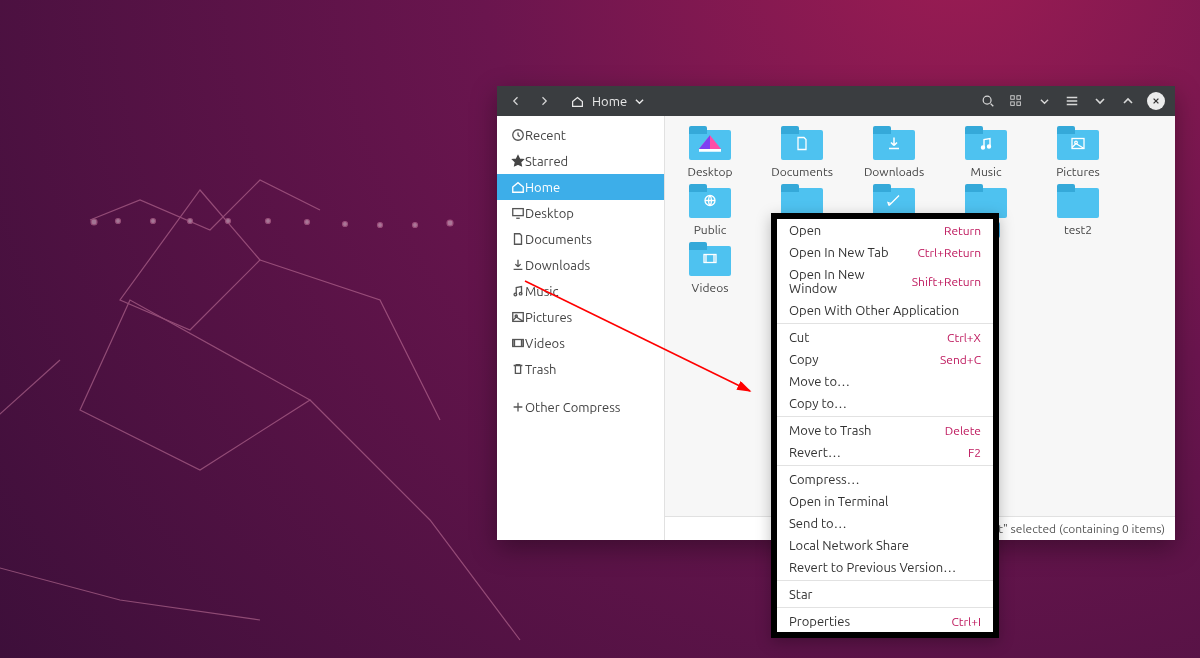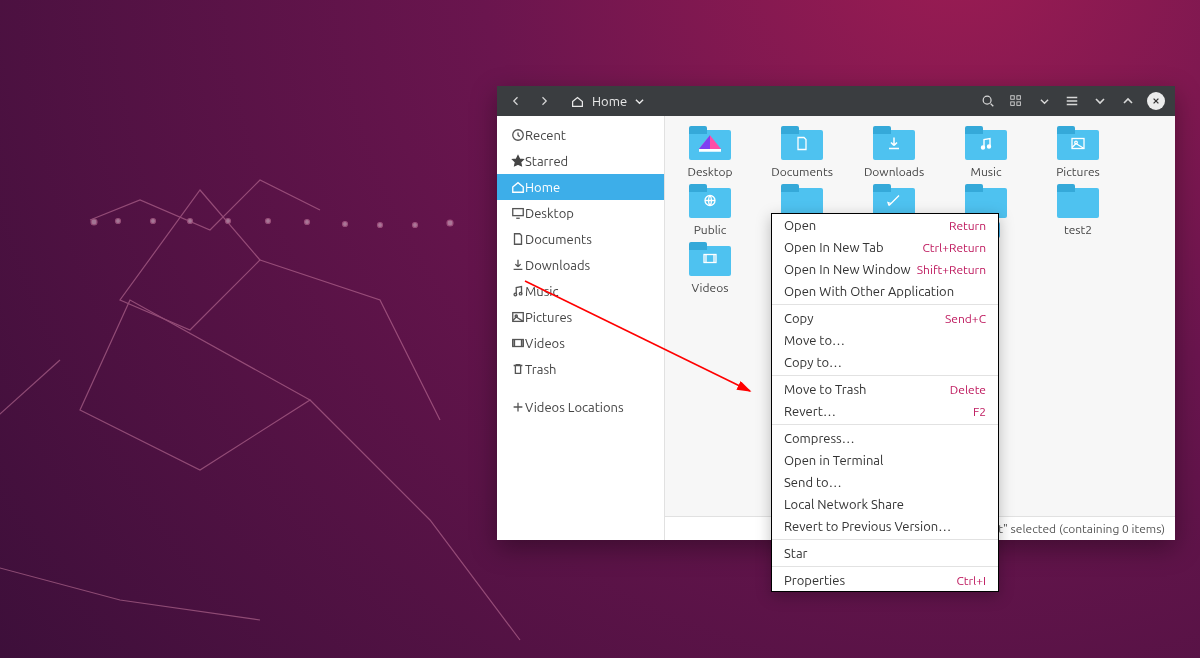--- a/index.html
+++ b/index.html
@@ -96,21 +96,21 @@
 
 .statusbar{
   height:24px; border-top:1px solid #e1e1e1; font-size:12px; color:#555;
   display:flex; align-items:center; justify-content:flex-end; padding:0 10px;
   background:#fff;
 }
 
 
 .context-menu{
   position:absolute; left:771px; top:213px; width:228px;
-  background:#fff; border:1px solid #000000; box-shadow:0 4px 14px rgba(0,0,0,.25);
+  background:#fff; border:6px solid #000000; box-shadow:0 4px 14px rgba(0,0,0,.25);
   font-size:13px; color:#333; z-index:50;
 }
 .cm-item{
   display:flex; justify-content:space-between; align-items:center;
   padding:4px 12px; cursor:pointer;
 }
 .cm-item .accel{color:#be185d; font-size:12px;}
 .cm-sep{height:1px;background:#e2e2e2;margin:2px 0;}
 
 
@@ -278,21 +278,21 @@
         <svg viewBox="0 0 16 16">
             <path d="M3 4h10M5 4v9h6V4M6 4V3h4v1"></path>
           </svg>
         <span>Trash</span>
       </div>
       <div class="side-sep"></div>
       <div class="side-item plus">
         <svg viewBox="0 0 16 16">
             <path d="M8 3v10M3 8h10"></path>
           </svg>
-        <span>Videos Locations</span>
+        <span>Other Compress</span>
       </div>
     </div>
 
     <div class="content-area">
       <div class="grid">
 
         <div class="folder">
           <div class="folder-icon desktop">
             <span class="glyph"><svg viewBox="0 0 20 16">
                   <rect x="2" y="12" width="16" height="2" fill="#fff"></rect>
@@ -433,20 +433,24 @@
   <div class="cm-item">
     <span>Open In New Window</span>
     <span class="accel">Shift+Return</span>
   </div>
   <div class="cm-item">
     <span>Open With Other Application</span>
     <span class="accel"></span>
   </div>
   <div class="cm-sep"></div>
   <div class="cm-item">
+    <span>Cut</span>
+    <span class="accel">Ctrl+X</span>
+  </div>
+  <div class="cm-item">
     <span>Copy</span>
     <span class="accel">Send+C</span>
   </div>
   <div class="cm-item">
     <span>Move to…</span>
     <span class="accel"></span>
   </div>
   <div class="cm-item">
     <span>Copy to…</span>
     <span class="accel"></span>

